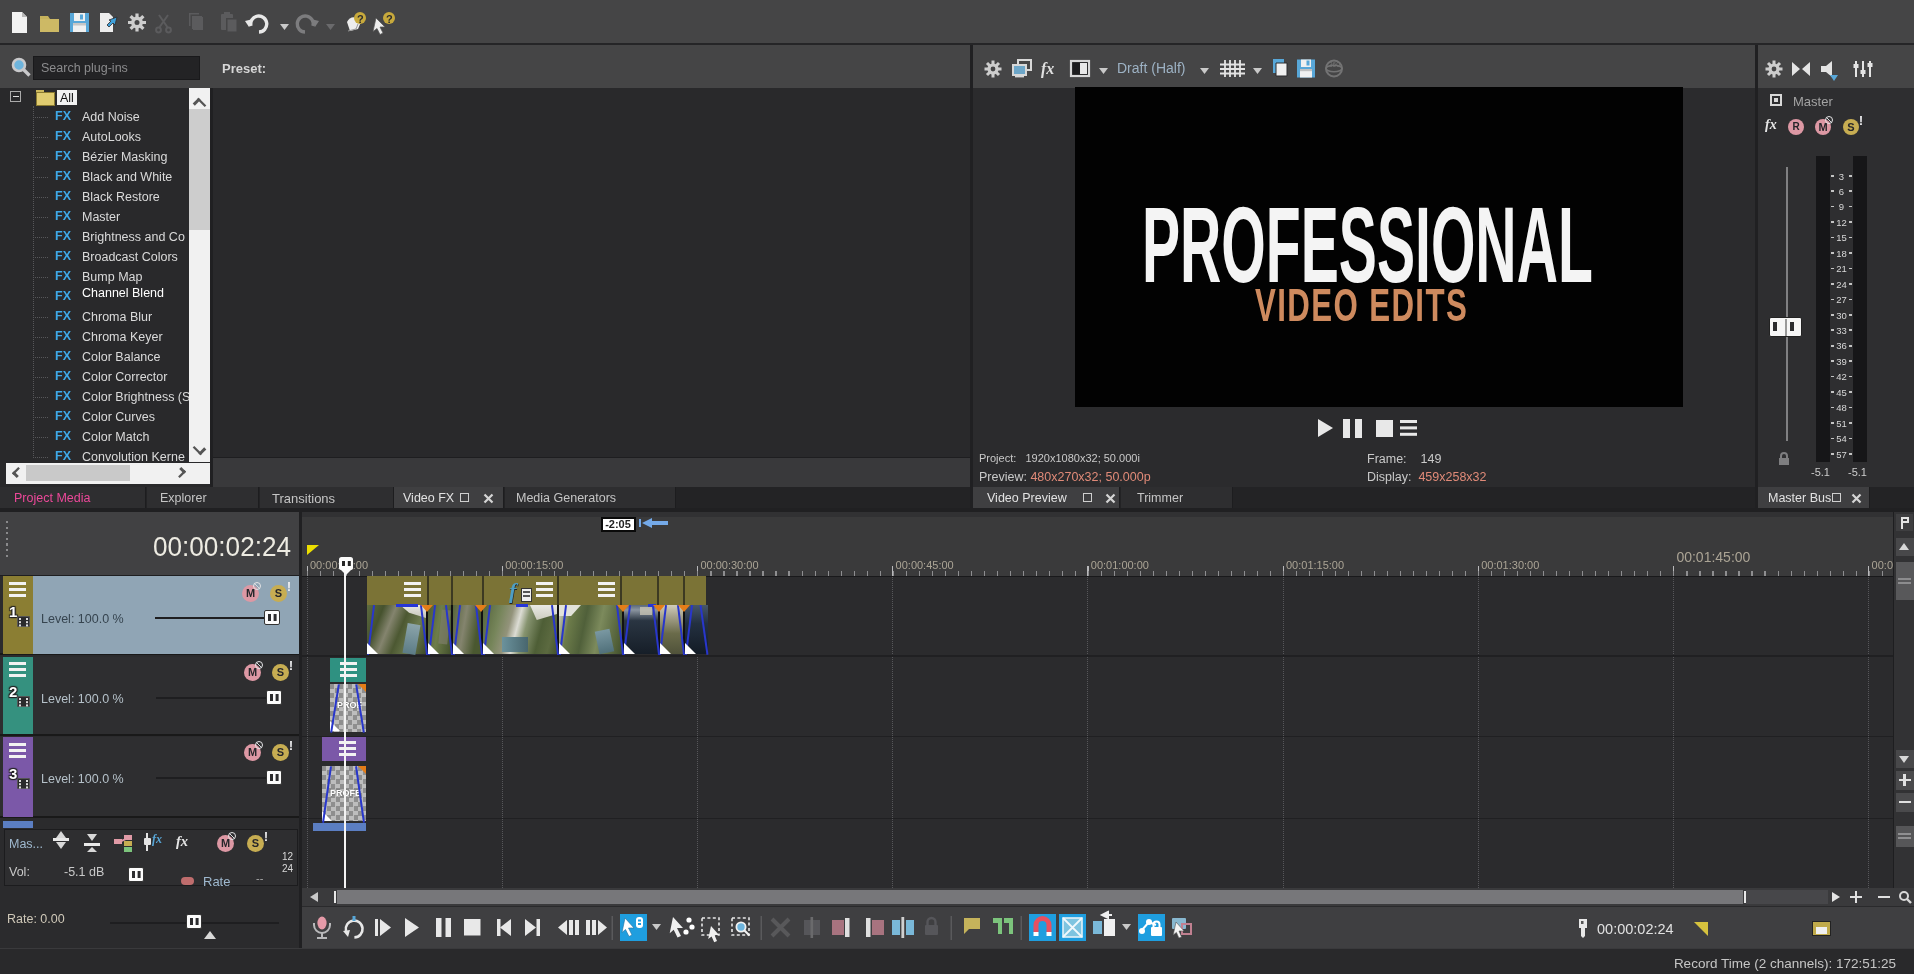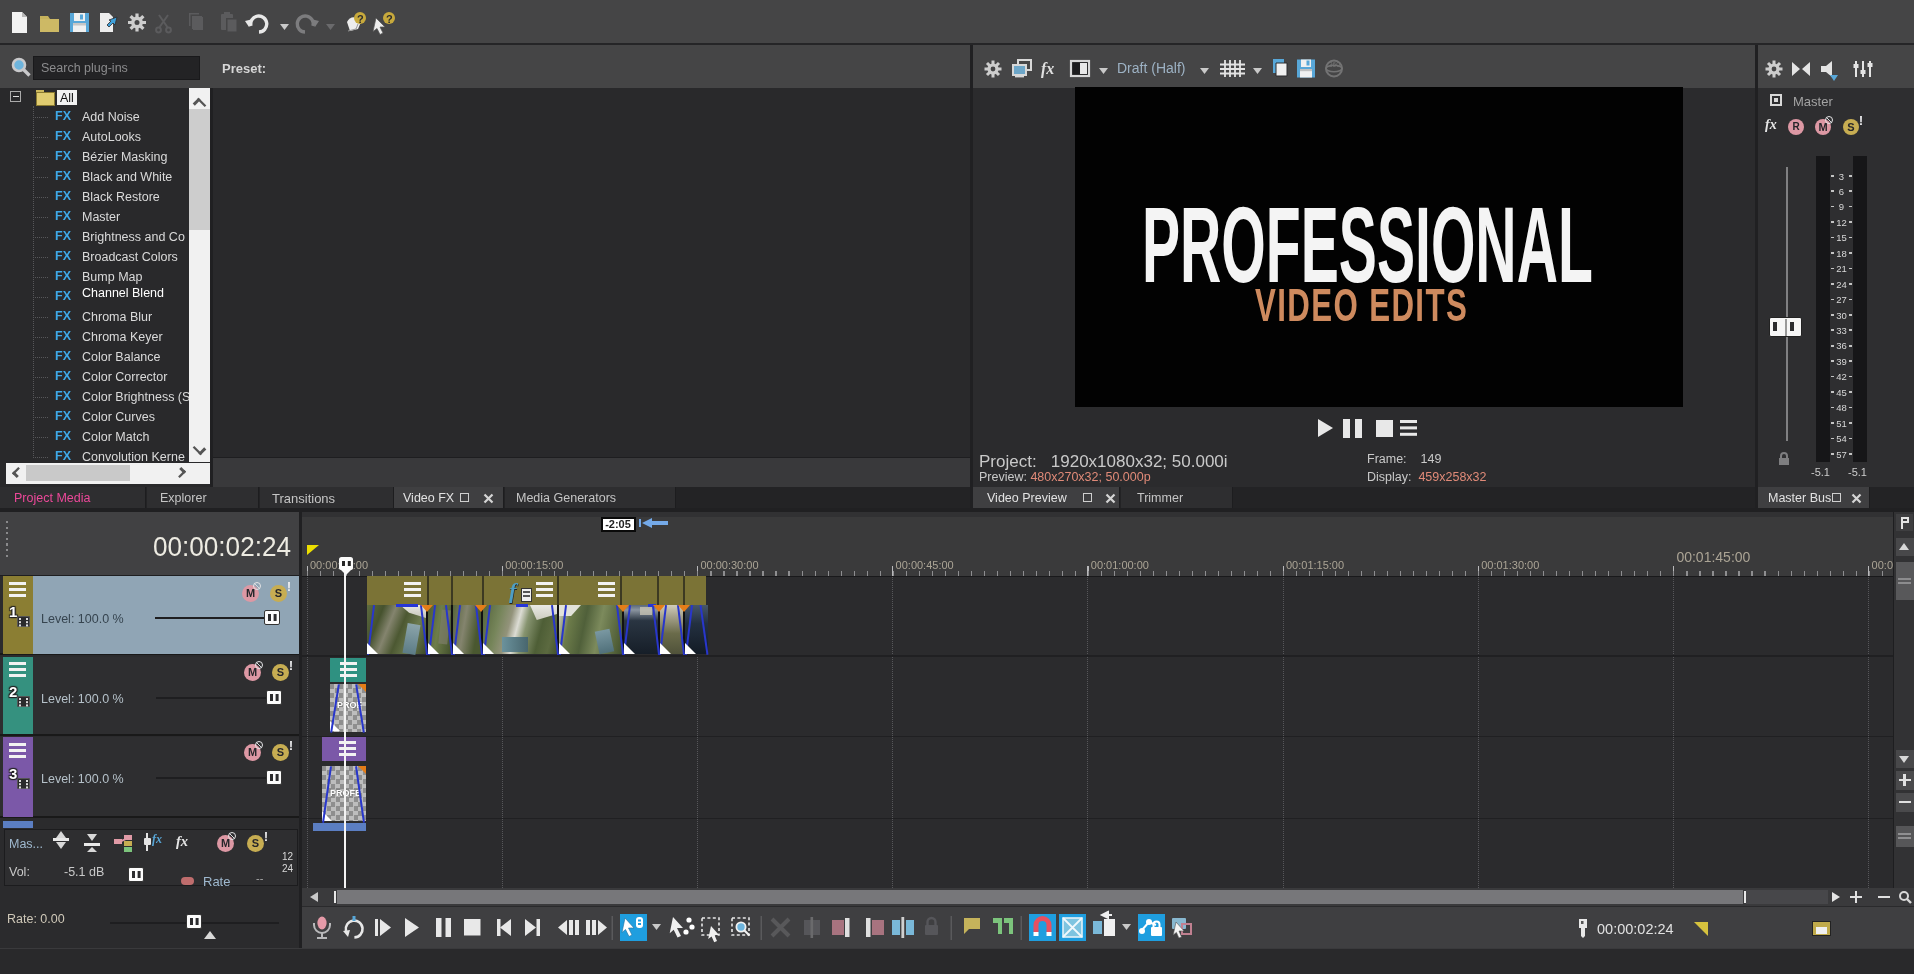--- a/index.html
+++ b/index.html
@@ -227,21 +227,21 @@
 
 <div class="a" style="left:1075px;top:87px;width:608px;height:320px;background:#020202"></div>
 <div class="a tx" style="left:1142px;top:192px;color:#f4f4f4;font-size:107px;font-weight:bold;transform:scaleX(0.534);transform-origin:left center;line-height:1">PROFESSIONAL</div>
 <div class="a tx" style="left:1255px;top:282px;color:#ce8a5e;font-size:46px;font-weight:bold;transform:scaleX(0.68);transform-origin:left center;line-height:1;letter-spacing:2px">VIDEO EDITS</div>
 
 <div class="a" style="left:1318px;top:419px;width:0;height:0;border-left:15px solid #e8e8e8;border-top:9.5px solid rgba(0,0,0,0);border-bottom:9.5px solid rgba(0,0,0,0)"></div>
 <div class="a" style="left:1343px;top:419px;width:7px;height:19px;background:#e8e8e8;box-shadow:12px 0 0 #e8e8e8"></div>
 <div class="a" style="left:1376px;top:420px;width:17px;height:17px;background:#e8e8e8"></div>
 <div class="a" style="left:1400px;top:420px;width:17px;height:3.2px;background:#e8e8e8;box-shadow:0 6.4px 0 #e8e8e8,0 12.8px 0 #e8e8e8"></div>
 
-<div class="a tx" style="left:979px;top:452px;color:#c9c9c9;font-size:17px">Project:&nbsp;&nbsp;&nbsp;1920x1080x32; 50.000i</div>
+<div class="a tx" style="left:979px;top:452px;color:#c9c9c9;font-size:11px">Project:&nbsp;&nbsp;&nbsp;1920x1080x32; 50.000i</div>
 <div class="a tx" style="left:979px;top:469.5px;color:#c9c9c9;font-size:12.5px">Preview: <span style="color:#e08a78">480x270x32; 50.000p</span></div>
 <div class="a tx" style="left:1367px;top:452px;color:#c9c9c9;font-size:12.5px">Frame:&nbsp;&nbsp;&nbsp;&nbsp;149</div>
 <div class="a tx" style="left:1367px;top:469.5px;color:#c9c9c9;font-size:12.5px">Display:&nbsp;&nbsp;<span style="color:#e08a78">459x258x32</span></div>
 
 <div class="a" style="left:973px;top:487px;width:782px;height:21px;background:#232325"></div>
 <div class="a" style="left:973px;top:487px;width:147px;height:21px;background:#3f3f41;border-right:1px solid #1d1d1f"></div>
 <div class="a" style="left:1121px;top:487px;width:112px;height:21px;background:#2e2e30;border-right:1px solid #1d1d1f"></div>
 <div class="a tx" style="left:987px;top:491px;color:#e2e2e2;font-size:12.5px">Video Preview</div>
 <div class="a" style="left:1083px;top:493px;width:9px;height:9px;border:1.6px solid #cfcfcf"></div>
 <svg class="a" style="left:1105px;top:492.5px" width="11" height="11" viewBox="0 0 11 11">
@@ -657,12 +657,13 @@
 <svg class="a" style="left:1576px;top:918px" width="14" height="20" viewBox="0 0 14 20">
       <path d="M3 1h8v9H9v8l-2 2-2-2v-8H3z" fill="#e8e8e8"></path>
       <rect x="5" y="3" width="2.5" height="3" fill="#555"></rect>
     </svg>
 <div class="a tx" style="left:1597px;top:921px;color:#e0e0e0;font-size:14.5px">00:00:02:24</div>
 <div class="a" style="left:1694px;top:922px;width:0;height:0;border-top:14px solid #d6c23e;border-left:14px solid rgba(0,0,0,0)"></div>
 <div class="a" style="left:1812px;top:921px;width:19px;height:15px;background:#c0aa4a;border:1.5px solid #222"></div>
 <div class="a" style="left:1816px;top:927px;width:11px;height:7px;background:#f0f0f0"></div>
 
 <div class="a" style="left:0;top:948px;width:1914px;height:26px;background:#29292b;border-top:1.5px solid #3a3a3c"></div>
+<div class="a tx" style="left:0;top:956px;width:1896px;text-align:right;color:#c6c6c6;font-size:13.5px">Record Time (2 channels): 172:51:25</div>
 </div>
 </body></html>

